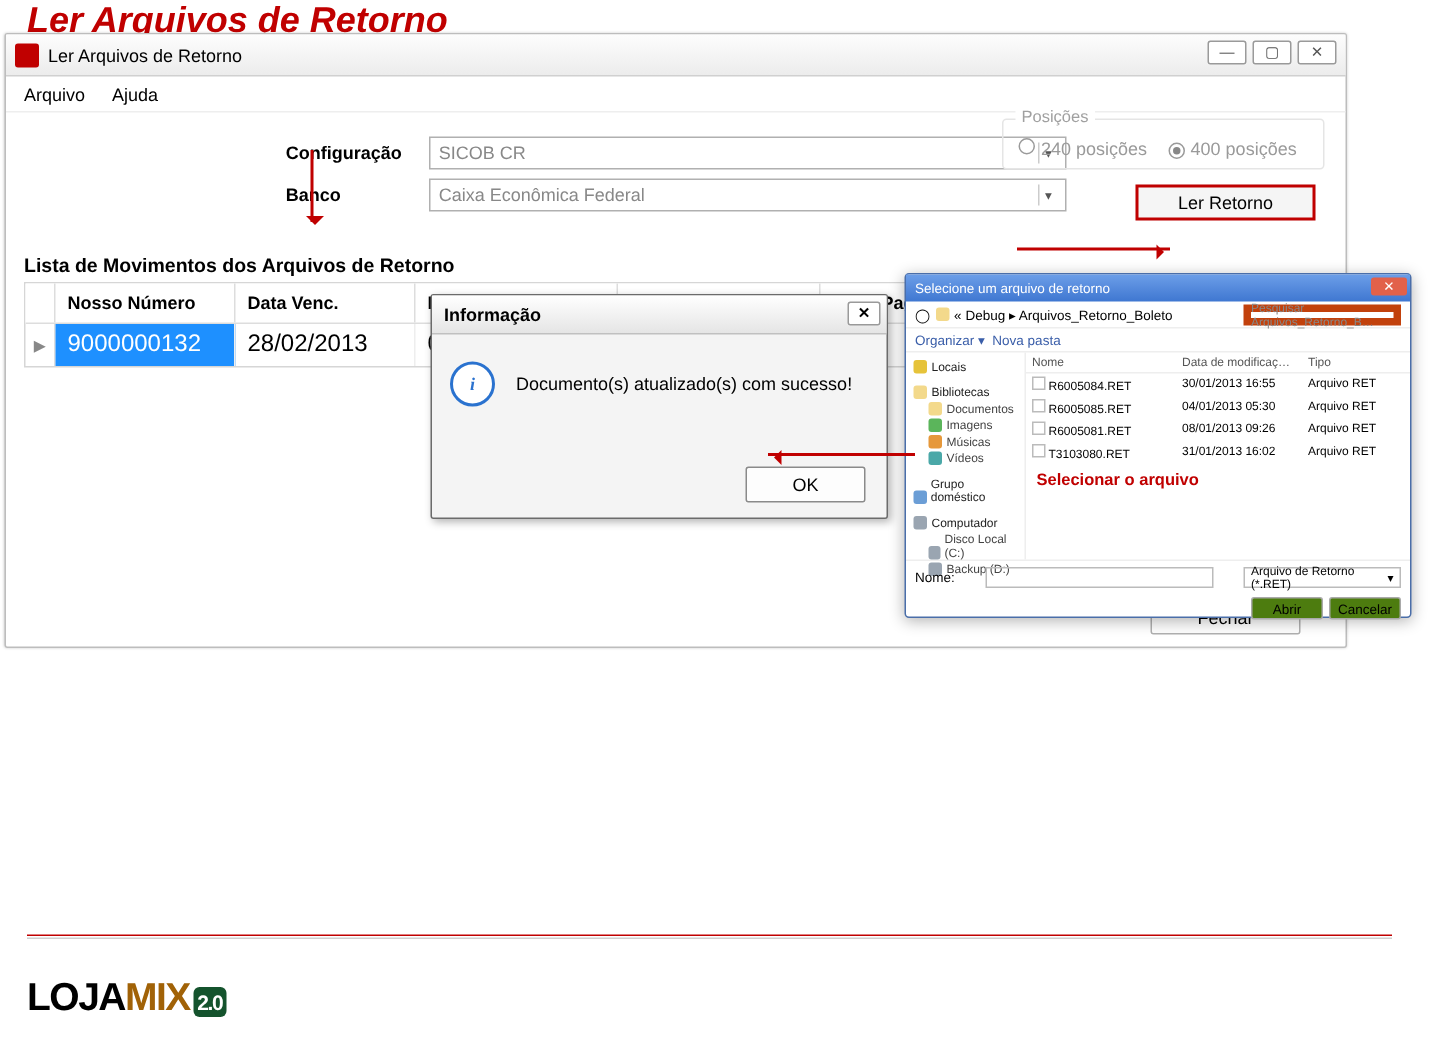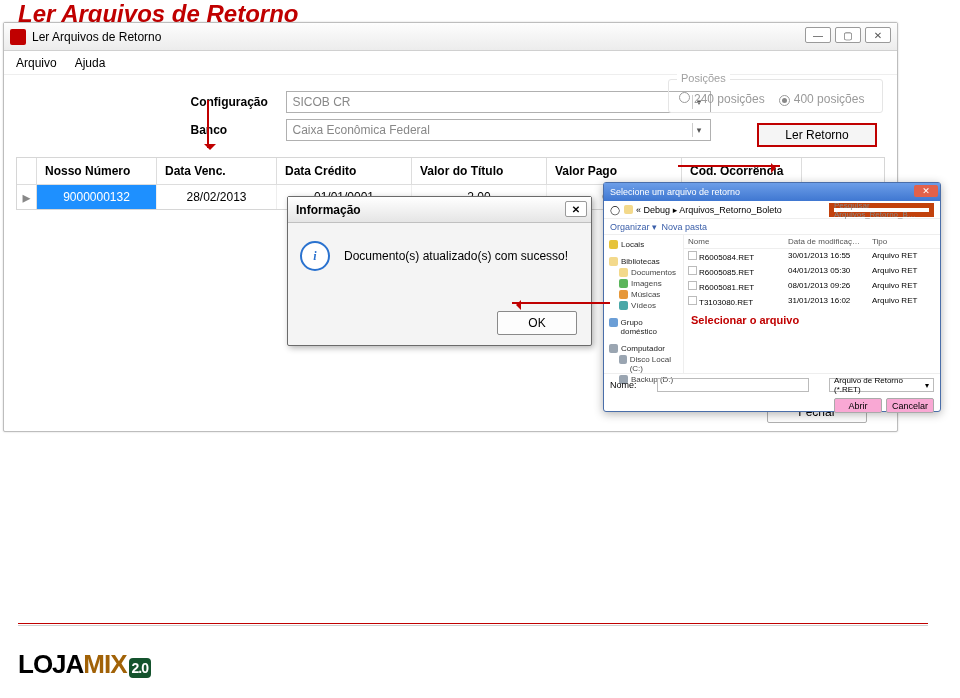--- a/index.html
+++ b/index.html
@@ -32,21 +32,21 @@
   .radio-dot { width: 11px; height: 11px; border: 1px solid #9a9a9a; border-radius: 50%; display: inline-flex; align-items: center; justify-content: center; margin-right: 4px; }
   .radio-dot.sel::after { content: ""; width: 5px; height: 5px; border-radius: 50%; background: #888; }
 
   .ler-btn { position: absolute; right: 20px; top: 48px; width: 120px; height: 24px; border: 2px solid #c00000; background: #f5f5f5; font-size: 12px; display: flex; align-items: center; justify-content: center; }
 
   .list-title { font-weight: bold; font-size: 13px; margin: 12px 12px 4px; }
   .grid { margin: 0 12px; border: 1px solid #d6d6d6; }
   .grid .hdr { display: flex; background: #fff; border-bottom: 1px solid #ddd; }
   .grid .hdr .cell { padding: 6px 8px; font-size: 12px; font-weight: bold; border-right: 1px solid #ddd; }
   .grid .row { display: flex; }
-  .grid .row .cell { padding: 5px 8px; font-size: 12px; border-right: 1px solid #eee; text-align: center; }
+  .grid .row .cell { padding: 5px 8px; font-size: 16px; border-right: 1px solid #eee; }
   .c1 { width: 120px; } .c2 { width: 120px; } .c3 { width: 135px; } .c4 { width: 135px; } .c5 { width: 135px; } .c6 { width: 120px; }
   .row .c1 { background: #1e90ff; color: #fff; }
   .row-marker { width: 20px; border-right: 1px solid #ddd; display: flex; align-items: center; justify-content: center; color: #888; }
 
   .fechar-btn { position: absolute; right: 30px; bottom: 8px; width: 100px; height: 22px; border: 1px solid #b0b0b0; background: #fdfdfd; font-size: 12px; display: flex; align-items: center; justify-content: center; border-radius: 2px; }
 
   
   .info-dialog { position: absolute; top: 196px; left: 287px; width: 305px; height: 150px; border: 1px solid #6b6b6b; background: #f4f4f4; border-radius: 2px; box-shadow: 2px 2px 6px rgba(0,0,0,0.3); z-index: 5; }
   .info-title { height: 26px; background: linear-gradient(#fff,#e5e5e5); display: flex; align-items: center; padding: 0 8px; font-size: 12px; font-weight: bold; border-bottom: 1px solid #c0c0c0; position: relative; }
   .info-title .close { position: absolute; right: 4px; top: 4px; width: 22px; height: 16px; border: 1px solid #9a9a9a; border-radius: 2px; background: #fff; display: flex; align-items: center; justify-content: center; font-size: 10px; }
@@ -57,34 +57,34 @@
   
   .file-dialog { position: absolute; top: 182px; left: 603px; width: 338px; height: 230px; border: 1px solid #4a6ea9; background: #fff; z-index: 3; box-shadow: 0 2px 10px rgba(0,0,0,0.3); border-radius: 3px; font-size: 9px; }
   .fd-title { height: 18px; background: linear-gradient(#6c9ee8,#3f77d1); display: flex; align-items: center; padding: 0 6px; color: #fff; font-size: 9px; position: relative; }
   .fd-title .close { position: absolute; right: 2px; top: 2px; width: 24px; height: 12px; background: #e2614a; border-radius: 2px; display: flex; align-items: center; justify-content: center; }
   .fd-path { height: 18px; display: flex; align-items: center; padding: 0 6px; font-size: 9px; gap: 4px; border-bottom: 1px solid #eee; }
   .fd-path .crumb { display: flex; align-items: center; gap: 3px; flex: 1; }
   .fd-path .srch { border: 5px solid #c2410c; height: 14px; width: 105px; padding: 0 0; color: #888; font-size: 8px; display: flex; align-items: center; }
   .fd-tools { height: 16px; display: flex; align-items: center; padding: 0 6px; font-size: 9px; color: #3a5ea9; border-bottom: 1px solid #eee; }
   .fd-body { display: flex; height: 138px; }
   .fd-sidebar { width: 80px; border-right: 1px solid #eee; padding: 3px 5px; }
-  .fd-sidebar .grp { font-size: 8px; color: #222; margin: 2px 0; display: flex; align-items: flex-start; gap: 3px; }
+  .fd-sidebar .grp { font-size: 8px; color: #222; margin: 2px 0; display: flex; align-items: flex-end; gap: 3px; }
   .fd-sidebar .grp.sub { padding-left: 10px; color: #444; }
   .fd-list { flex: 1; padding: 0; position: relative; }
   .fd-list-hdr { display: flex; font-size: 8px; color: #555; border-bottom: 1px solid #eee; }
   .fd-list-hdr div { padding: 2px 4px; }
   .fh1 { width: 100px; } .fh2 { width: 84px; } .fh3 { width: 60px; }
   .fd-row { display: flex; font-size: 8px; padding: 1px 0; }
   .fd-row div { padding: 1px 4px; }
   .file-ic { width: 9px; height: 9px; border: 1px solid #bbb; display: inline-block; margin-right: 2px; background: #fff; }
   .fd-bottom { border-top: 1px solid #eee; padding: 4px 6px; display: flex; align-items: center; gap: 20px; font-size: 9px; }
   .fd-bottom .inp { border: 1px solid #bbb; height: 14px; flex: 1; padding: 0 4px; }
   .fd-bottom .sel { border: 1px solid #bbb; height: 14px; width: 105px; padding: 0 4px; font-size: 8px; display: flex; align-items: center; }
   .fd-btns { display: flex; justify-content: flex-end; gap: 4px; padding: 2px 6px 4px; }
-  .fd-btns .b { border: 1px solid #aaa; background: #f9a8d4; width: 48px; height: 15px; font-size: 9px; display: flex; align-items: center; justify-content: center; border-radius: 2px; }
+  .fd-btns .b { border: 1px solid #aaa; background: #4d7c0f; width: 48px; height: 15px; font-size: 9px; display: flex; align-items: center; justify-content: center; border-radius: 2px; }
 
   
   .arrow-red { position: absolute; height: 0; border-top: 2px solid #c00000; z-index: 10; }
   .arrow-red::after { content: ""; position: absolute; right: -1px; top: -4px; border: 5px solid transparent; border-left-color: #c00000; }
   .arrow-red.left::after { right: auto; left: -1px; border-left-color: transparent; border-right-color: #c00000; }
   .arrow1 { top: 100px; left: 207px; width: 0; height: 48px; border-left: 2px solid #c00000; border-top: none; }
   .arrow1::after { top: 44px; left: -5px; right: auto; border: 6px solid transparent; border-top-color: #c00000; }
   .arrow2 { top: 165px; left: 678px; width: 102px; }
   .arrow3 { top: 302px; left: 512px; width: 98px; }
 
@@ -139,20 +139,21 @@
       <span class="legend">Posições</span>
       <div class="radio-row">
         <span><span class="radio-dot"></span><span>240 posições</span></span>
         <span><span class="radio-dot sel"></span><span>400 posições</span></span>
       </div>
     </div>
 
     <div class="ler-btn">Ler Retorno</div>
   </div>
 
+  <div class="list-title">Lista de Movimentos dos Arquivos de Retorno</div>
   <div class="grid">
     <div class="hdr">
       <div class="row-marker"></div>
       <div class="cell c1">Nosso Número</div>
       <div class="cell c2">Data Venc.</div>
       <div class="cell c3">Data Crédito</div>
       <div class="cell c4">Valor do Título</div>
       <div class="cell c5">Valor Pago</div>
       <div class="cell c6">Cod. Ocorrência</div>
     </div>

